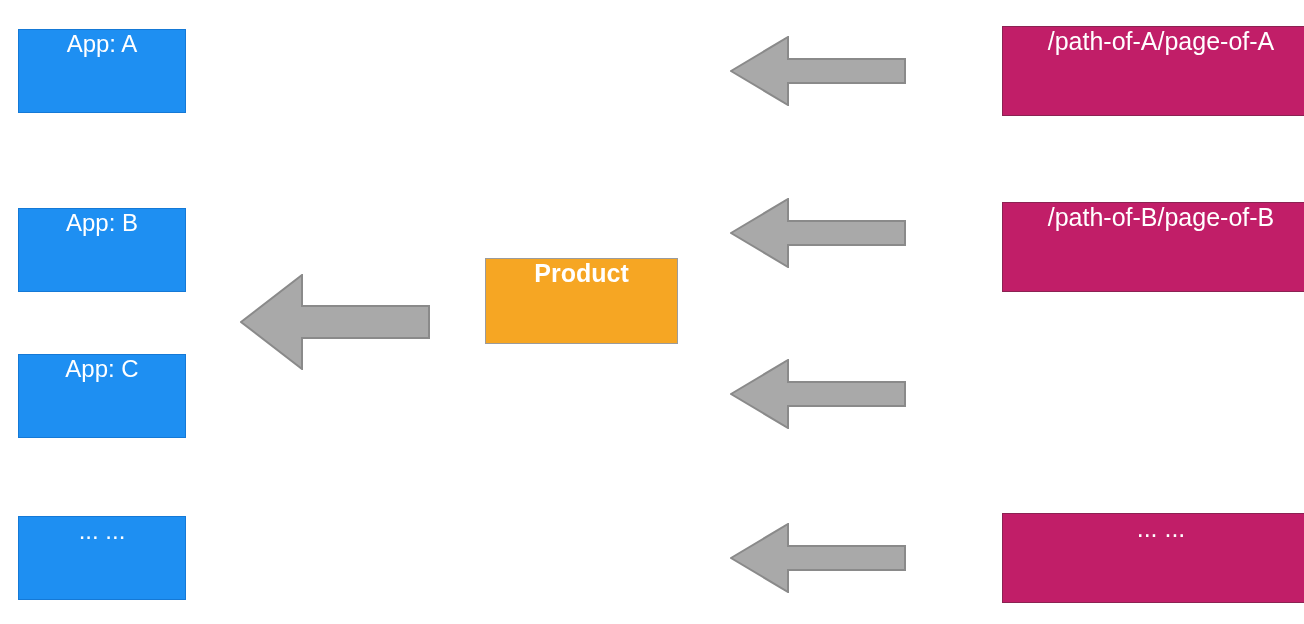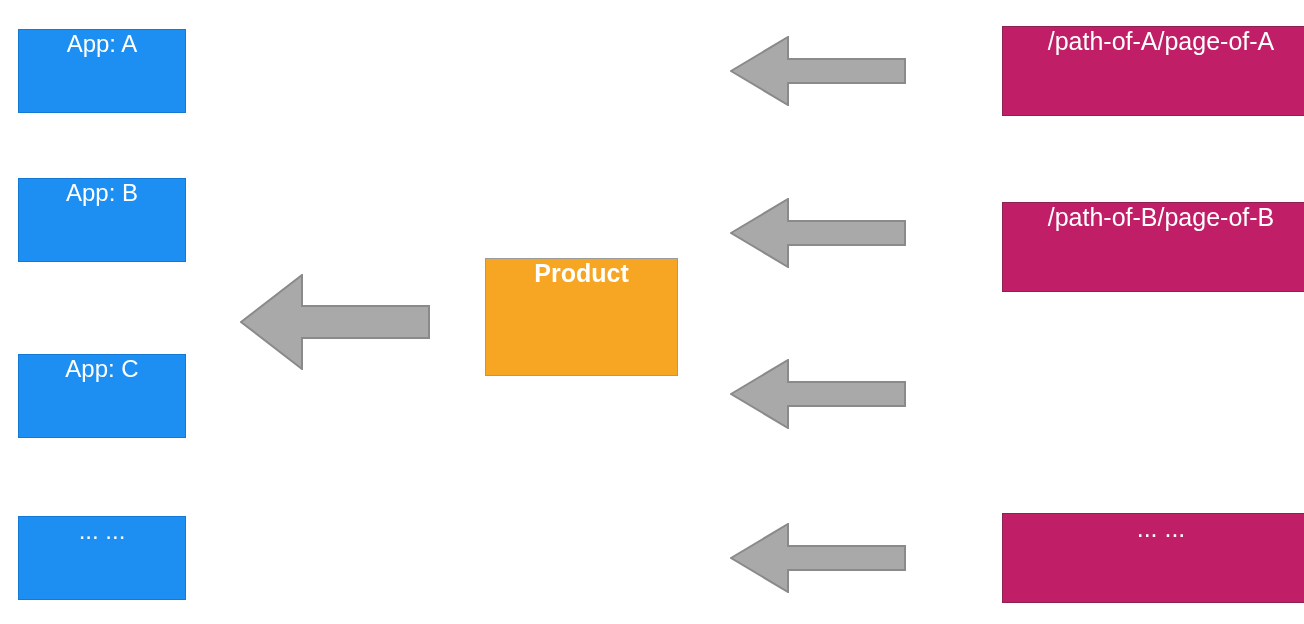--- a/index.html
+++ b/index.html
@@ -38,42 +38,42 @@
     background: #c11e68;
     border: 1px solid #8b2252;
     font-size: 25px;
     font-weight: 400;
     margin-left: 43px;
   }
   .product-box {
     left: 485px;
     top: 258px;
     width: 193px;
-    height: 118px;
+    height: 86px;
     background: #f6a623;
     border: 1px solid #9b9b9b;
     font-size: 25px;
     font-weight: 700;
   }
   .arrow {
     position: absolute;
   }
   .arrow svg {
     display: block;
   }
 </style>
 </head>
 <body>
 
 <div id="canvas">
 
   <div class="box app-box" style="top:29px">
     <span>App: A</span>
   </div>
-  <div class="box app-box" style="top:178px">
+  <div class="box app-box" style="top:208px">
     <span>App: B</span>
   </div>
   <div class="box app-box" style="top:354px">
     <span>App: C</span>
   </div>
   <div class="box app-box" style="top:516px">
     <span>... ...</span>
   </div>
 
   <div class="arrow" style="left:240px; top:274px">

